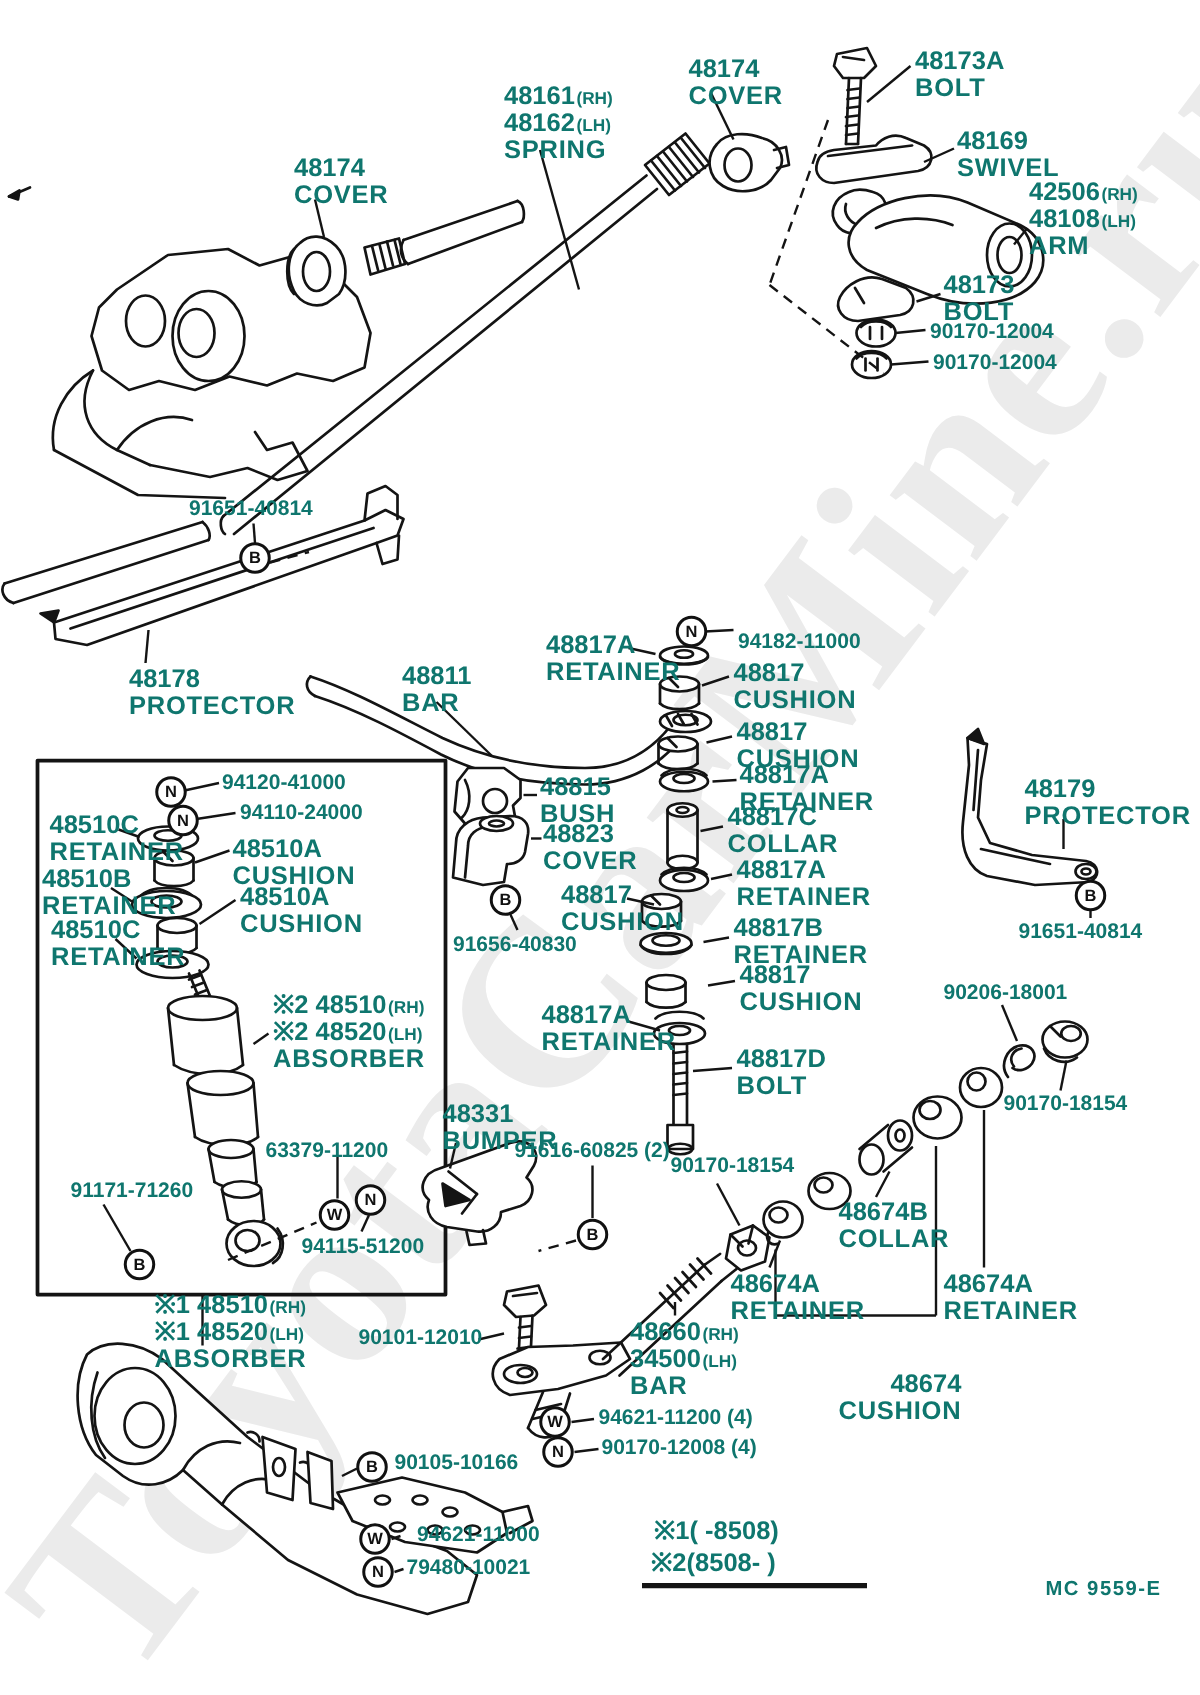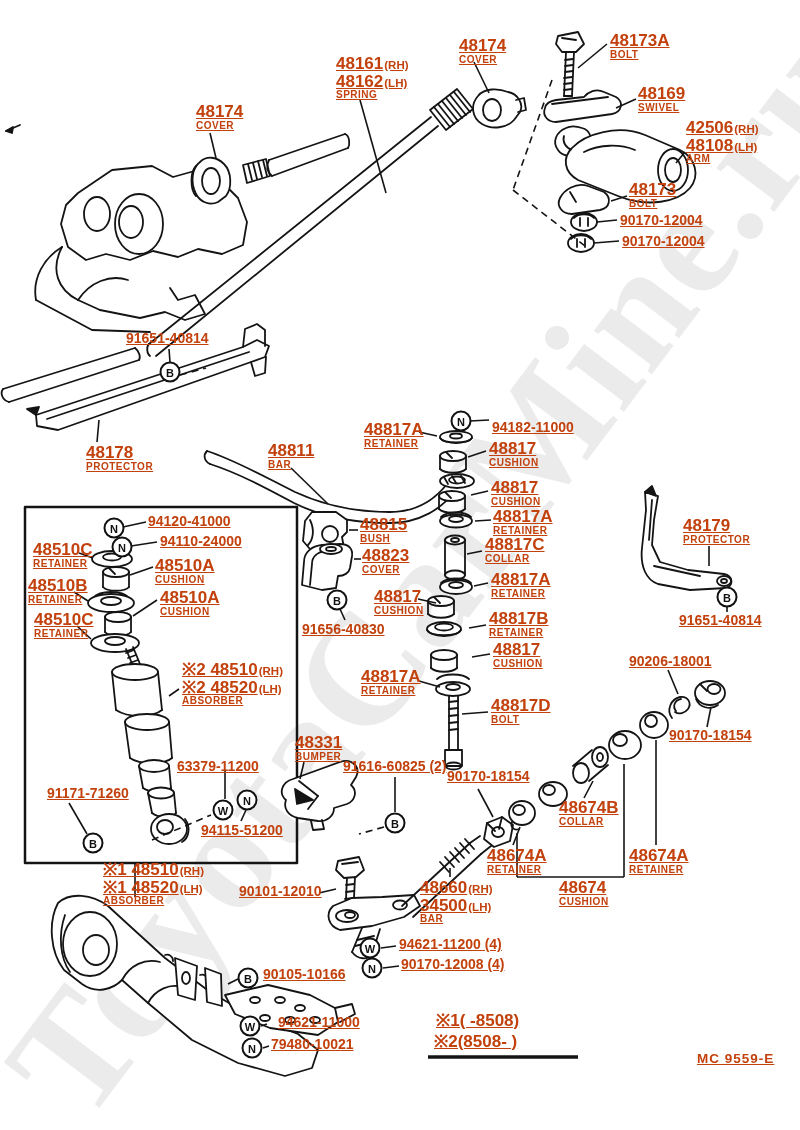--- a/index.html
+++ b/index.html
@@ -3,24 +3,24 @@
 <meta charset="utf-8">
 <style>
   html,body{margin:0;padding:0;background:#fff;}
   .stage{position:relative;width:800px;height:1130px;background:#fff;overflow:hidden;
          font-family:"Liberation Sans",sans-serif;}
   .wm{position:absolute;left:-30px;top:1040px;transform:rotate(-53deg);transform-origin:0 0;
       font-family:"Liberation Serif",serif;font-weight:700;font-size:158px;color:#ebebeb;
       white-space:nowrap;z-index:0;letter-spacing:2px;}
   svg.art{position:absolute;left:0;top:0;z-index:1;}
   #labels{position:absolute;left:0;top:0;width:100%;height:100%;z-index:2;}
-  .lbl{position:absolute;color:#c2410c;line-height:1.04;white-space:nowrap;text-decoration:underline;}
+  .lbl{position:absolute;color:#0f766e;line-height:1.04;white-space:nowrap;}
   .ln{display:block;}
   .num{font-size:17px;font-weight:700;}
-  .cap{font-size:10px;font-weight:700;letter-spacing:.5px;}
+  .cap{font-size:17px;font-weight:700;letter-spacing:.5px;}
   .code{font-size:14px;font-weight:700;}
   .note{font-size:17px;font-weight:700;}
   .foot{font-size:13.5px;font-weight:700;letter-spacing:1px;}
   .suf{font-size:11.5px;font-weight:700;margin-left:1px;}
   .badge{position:absolute;width:17px;height:17px;border:2px solid #111;border-radius:50%;
          background:#fff;color:#111;font-size:11px;font-weight:700;display:flex;
          align-items:center;justify-content:center;transform:translate(-50%,-50%);z-index:2;}
 </style>
 </head>
 <body>
@@ -571,21 +571,21 @@
         <div class="ln cap"><span>COLLAR</span></div>
       </div>
       <div class="lbl" style="left: 629px; top: 847px;">
         <div class="ln num"><span>48674A</span></div>
         <div class="ln cap"><span>RETAINER</span></div>
       </div>
       <div class="lbl" style="left: 487px; top: 847px;">
         <div class="ln num"><span>48674A</span></div>
         <div class="ln cap"><span>RETAINER</span></div>
       </div>
-      <div class="lbl" style="left: 559px; top: 879px;">
+      <div class="lbl" style="left: 559px; top: 914px; text-align: right;">
         <div class="ln num"><span>48674</span></div>
         <div class="ln cap"><span>CUSHION</span></div>
       </div>
       <div class="lbl" style="left: 148px; top: 514px;">
         <div class="ln code"><span>94120-41000</span></div>
       </div>
       <div class="lbl" style="left: 160px; top: 534px;">
         <div class="ln code"><span>94110-24000</span></div>
       </div>
       <div class="lbl" style="left: 33px; top: 541px;">

